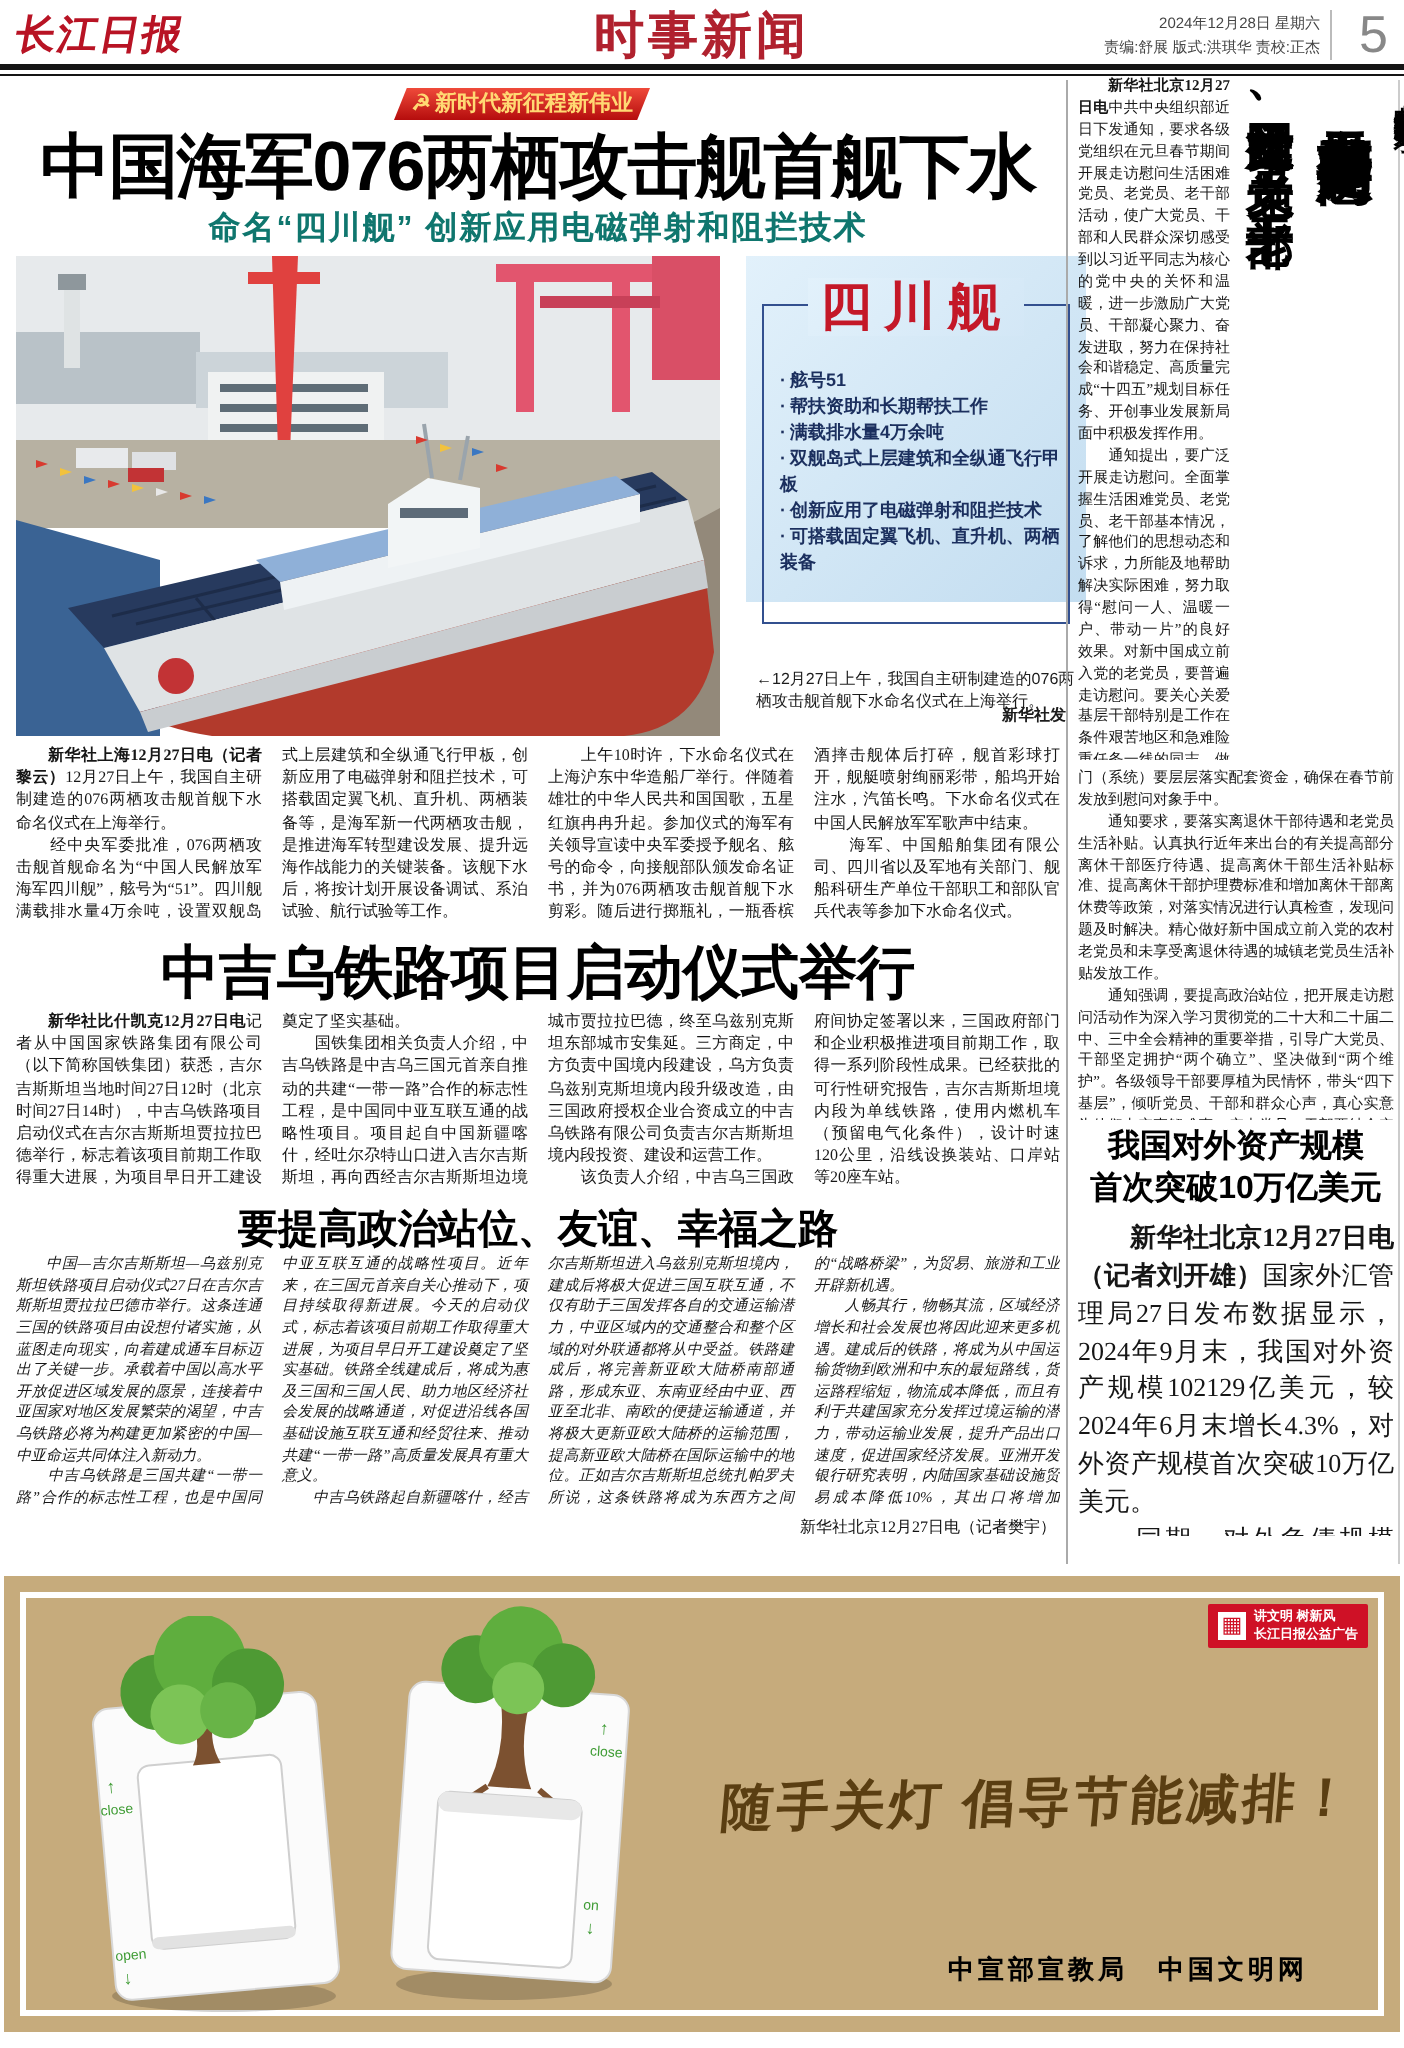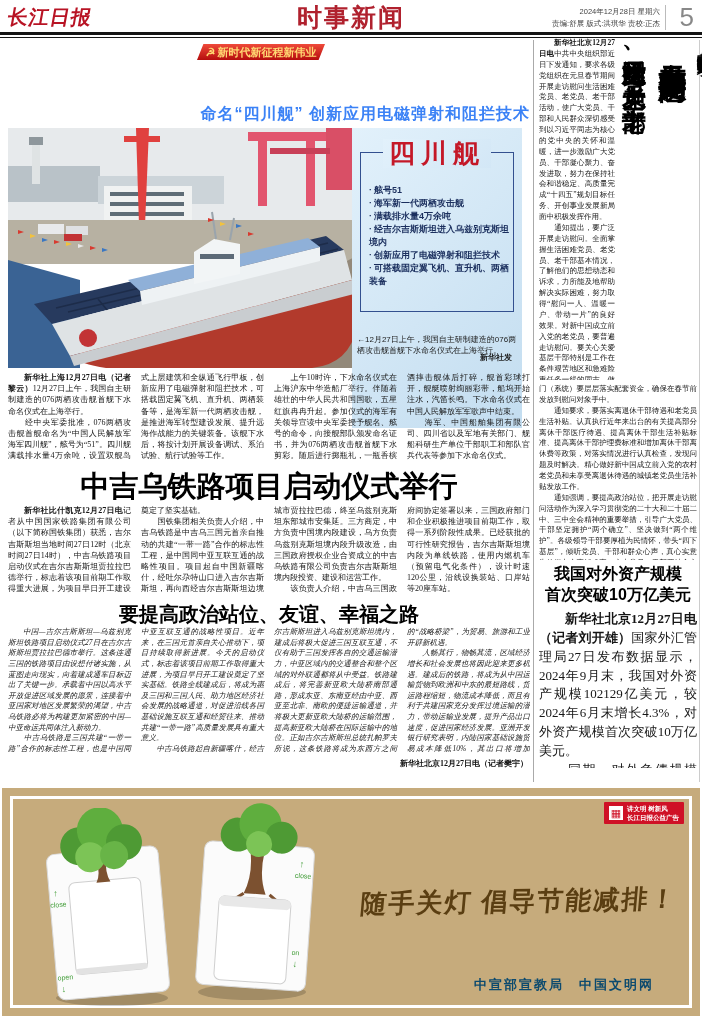--- a/index.html
+++ b/index.html
@@ -15,25 +15,25 @@
   .pgdiv{position:absolute;right:36px;top:5px;width:1px;height:25px;background:#bbb;}
   .rule1{position:absolute;left:0;top:32px;width:702px;height:3px;background:#151515;}
   .rule2{position:absolute;left:0;top:37px;width:702px;height:1px;background:#151515;}
   
   .kicker{position:absolute;left:197px;top:44px;width:128px;height:16px;
           background:linear-gradient(#ef4a3a,#b50d0d);clip-path:polygon(5% 0,100% 0,95% 100%,0 100%);
           color:#ffd973;font-weight:700;font-size:11px;line-height:16px;text-align:center;}
   .kicker .emb{color:#ffd973;margin-right:2px;}
   .h1{position:absolute;left:8px;top:60px;width:522px;text-align:center;font-weight:900;
       font-size:35px;letter-spacing:-1px;color:#000;}
-  .sub{position:absolute;left:8px;top:104px;width:522px;text-align:right;font-weight:600;
-      font-size:16px;color:#3b82f6;letter-spacing:1px;}
+  .sub{position:absolute;left:8px;top:104px;width:522px;text-align:center;font-weight:600;
+      font-size:16px;color:#0f766e;letter-spacing:1px;}
   .photo{position:absolute;left:8px;top:128px;width:352px;height:240px;}
   
-  .bluebox{position:absolute;left:352px;top:128px;width:170px;height:300px;
+  .bluebox{position:absolute;left:373px;top:128px;width:170px;height:173px;
            background:linear-gradient(135deg,#e2f1fb 0%,#c3ddf0 100%);}
   .bb-border{position:absolute;left:8px;top:24px;width:152px;height:158px;border:1px solid #33508f;}
   .bb-title{position:absolute;left:0;top:8px;width:170px;text-align:center;
             font-family:"Liberation Serif",serif;font-weight:900;font-size:26px;color:#c41828;letter-spacing:6px;}
   .bb-title span{background:linear-gradient(135deg,#e2f1fb,#d3e7f6);padding:0 6px;}
   .bb-list{position:absolute;left:17px;top:56px;width:140px;margin:0;padding:0;list-style:none;
            font-size:9px;line-height:13px;font-weight:700;color:#1b2f5e;}
   .bb-list li::before{content:"·";margin-right:2px;}
   .bb-note{position:absolute;left:20px;top:138px;width:130px;font-size:7.5px;line-height:1.45;
            font-style:italic;font-family:"Liberation Serif",serif;color:#14305f;text-indent:2em;}
@@ -43,21 +43,21 @@
   .jbody{margin:0;font-family:"Liberation Serif",serif;font-size:8px;line-height:1.4;
          text-align:justify;white-space:pre-line;color:#161616;}
   .jbody b{font-weight:700;}
   .cols4{column-count:4;column-gap:10px;overflow:hidden;}
   .story1{position:absolute;left:8px;top:372px;width:522px;height:92px;}
   .h2{position:absolute;left:8px;top:467px;width:522px;text-align:center;font-weight:900;font-size:29px;color:#000;}
   .story2{position:absolute;left:8px;top:505px;width:522px;height:92px;}
   .h3{position:absolute;left:8px;top:601px;width:522px;text-align:center;font-weight:900;font-size:20px;color:#000;}
   .story3{position:absolute;left:8px;top:627px;width:522px;height:138px;}
   .ital{font-style:italic;font-size:7.5px;line-height:1.42;text-indent:2em;}
-  .byline{position:absolute;left:332px;top:758px;width:196px;text-align:right;font-weight:700;
+  .byline{position:absolute;left:332px;top:758px;width:196px;text-align:right;font-weight:400;
           font-size:8px;background:#fff;font-family:"Liberation Serif",serif;}
   .vdiv{position:absolute;left:533px;top:40px;width:1px;height:742px;background:#aaa;}
   .redge{position:absolute;left:699px;top:40px;width:1px;height:742px;background:#ccc;}
   
   .notice1{position:absolute;left:539px;top:38px;width:76px;height:342px;overflow:hidden;}
   .notice1 .jbody{font-size:7.5px;line-height:1.45;}
   .vhead{position:absolute;left:616px;top:42px;height:345px;writing-mode:vertical-rl;color:#000;}
   .vhead .vk{display:block;font-size:12px;font-weight:600;padding-block-start:64px;margin:0 3px;letter-spacing:1px;}
   .vhead .v1{display:block;font-size:28px;font-weight:900;margin:0 3px;letter-spacing:1px;}
   .vhead .v2{display:block;font-size:24px;font-weight:900;margin:0 2px;letter-spacing:0px;}
@@ -71,40 +71,41 @@
   .ad{position:absolute;left:2px;top:788px;width:698px;height:228px;background:#c6ab7c;}
   .ad-frame{position:absolute;left:8px;top:8px;right:8px;bottom:8px;border:3px solid #fff;}
   .sw{position:absolute;}
   .slogan{position:absolute;left:352px;top:96px;width:330px;text-align:center;
           font-family:"Liberation Serif",serif;font-weight:900;font-size:26px;color:#5a3e12;
           letter-spacing:2px;transform:skewX(-6deg) rotate(-1deg);}
   .badge{position:absolute;right:16px;top:14px;background:#cf1126;color:#fff;display:flex;
          align-items:center;padding:2px 5px;gap:4px;border-radius:1px;}
   .badge .seal{width:14px;height:14px;background:#fff;color:#cf1126;font-size:11px;line-height:14px;text-align:center;}
   .badge .bl{font-size:6.5px;line-height:1.4;font-weight:700;white-space:nowrap;}
-  .sponsor{position:absolute;right:46px;bottom:22px;font-size:13px;font-weight:900;color:#0c4a6e;
+  .sponsor{position:absolute;right:46px;bottom:22px;font-size:13px;font-weight:900;color:#000000;
            font-family:"Liberation Serif",serif;letter-spacing:2px;}
 </style>
 </head>
 <body>
 
 <div class="page">
 
   <div class="masthead">长江日报</div>
   <div class="section-title">时事新闻</div>
   <div class="dates">
     <div>2024年12月28日 星期六</div>
     <div>责编:舒展 版式:洪琪华 责校:正杰</div>
   </div>
   <div class="pgdiv"></div>
   <div class="pagenum">5</div>
   <div class="rule1"></div>
   <div class="rule2"></div>
 
   <div class="kicker"><span class="emb">☭</span><span>新时代新征程新伟业</span></div>
+  <div class="h1">中国海军076两栖攻击舰首舰下水</div>
   <div class="sub">命名“四川舰” 创新应用电磁弹射和阻拦技术</div>
 
   <svg class="photo" viewBox="0 0 352 240" aria-hidden="true">
     <rect x="0" y="0" width="352" height="100" fill="#e7eaec"></rect>
     <rect x="0" y="38" width="92" height="36" fill="#b9c2c8"></rect>
     <rect x="24" y="14" width="8" height="42" fill="#dfe3e4"></rect>
       <rect x="21" y="9" width="14" height="8" fill="#8e979c"></rect>
     <rect x="90" y="48" width="126" height="28" fill="#ccd4d9"></rect>
     <rect x="96" y="58" width="88" height="46" fill="#f0f2f2"></rect>
     <g fill="#5f6d77">
@@ -167,23 +168,23 @@
       </g>
       <circle cx="80" cy="210" r="9" fill="#c23335"></circle>
     </g>
   </svg>
 
   <div class="bluebox">
     <div class="bb-border"></div>
     <div class="bb-title"><span>四川舰</span></div>
     <ul class="bb-list">
       <li>舷号51</li>
-      <li>海军新一代两栖攻击舰</li>
+      <li>帮扶资助和长期帮扶工作</li>
       <li>满载排水量4万余吨</li>
-      <li>经吉尔吉斯斯坦进入乌兹别克斯坦境内</li>
+      <li>双舰岛式上层建筑和全纵通飞行甲板</li>
       <li>创新应用了电磁弹射和阻拦技术</li>
       <li>可搭载固定翼飞机、直升机、两栖装备</li>
     </ul>
     <div class="bb-cap">←12月27日上午，我国自主研制建造的076两栖攻击舰首舰下水命名仪式在上海举行。</div>
     <div class="bb-credit">新华社发</div>
   </div>
 
   <div class="story1">
     <p class="jbody cols4" style="height:92px;text-indent:2em;"><b>新华社上海12月27日电（记者黎云）</b><span>12月27日上午，我国自主研制建造的076两栖攻击舰首舰下水命名仪式在上海举行。
 　　经中央军委批准，076两栖攻击舰首舰命名为“中国人民解放军海军四川舰”，舷号为“51”。四川舰满载排水量4万余吨，设置双舰岛式上层建筑和全纵通飞行甲板，创新应用了电磁弹射和阻拦技术，可搭载固定翼飞机、直升机、两栖装备等，是海军新一代两栖攻击舰，是推进海军转型建设发展、提升远海作战能力的关键装备。该舰下水后，将按计划开展设备调试、系泊试验、航行试验等工作。

